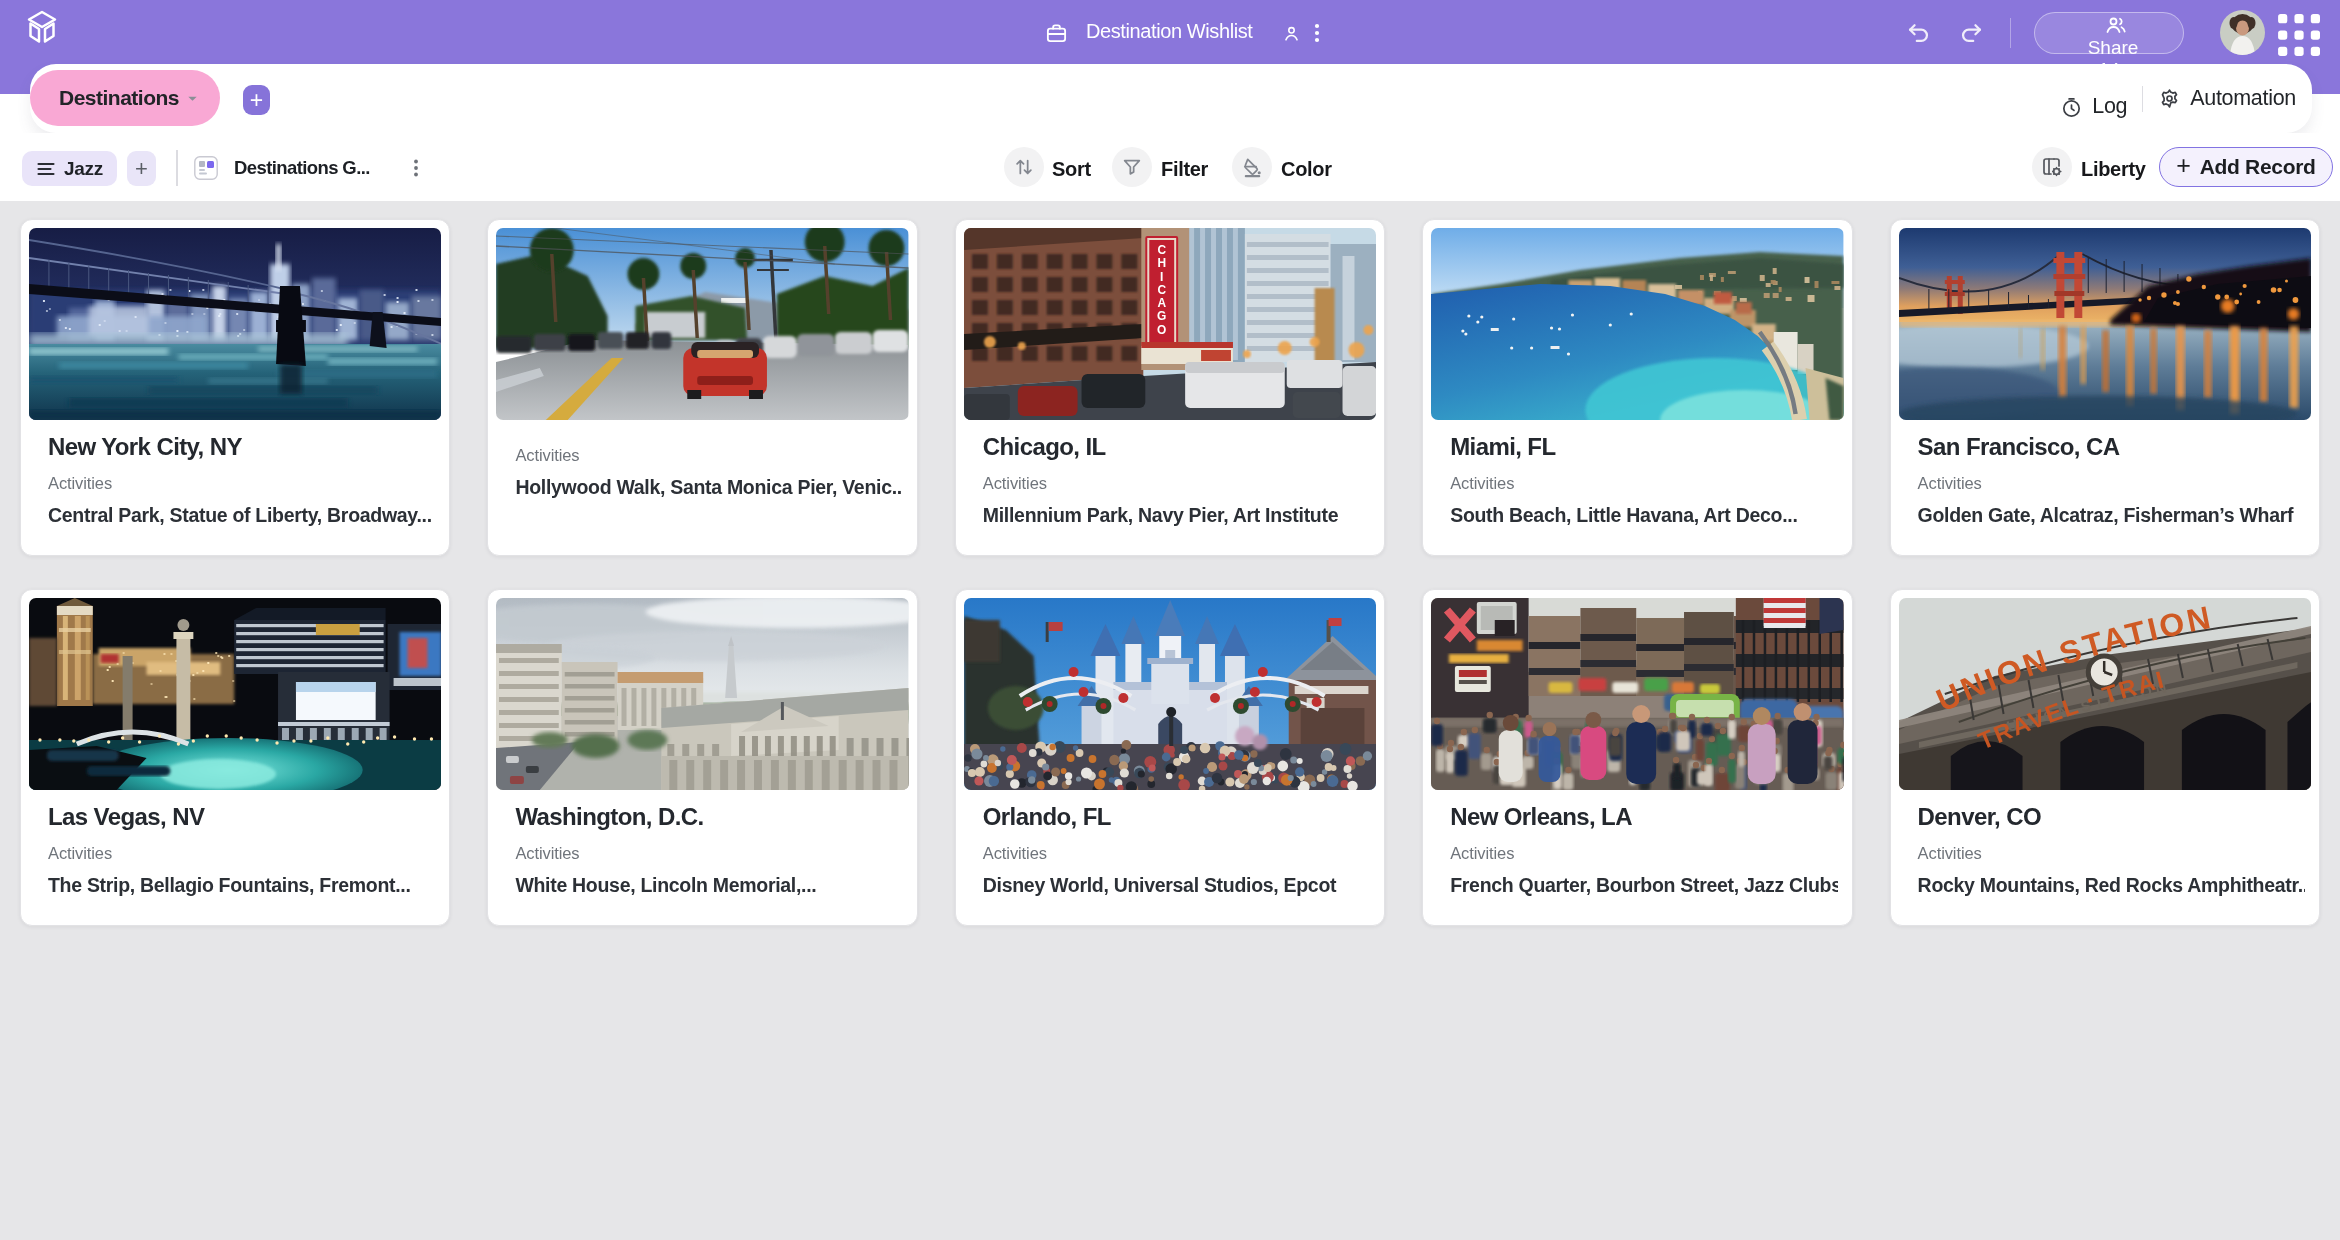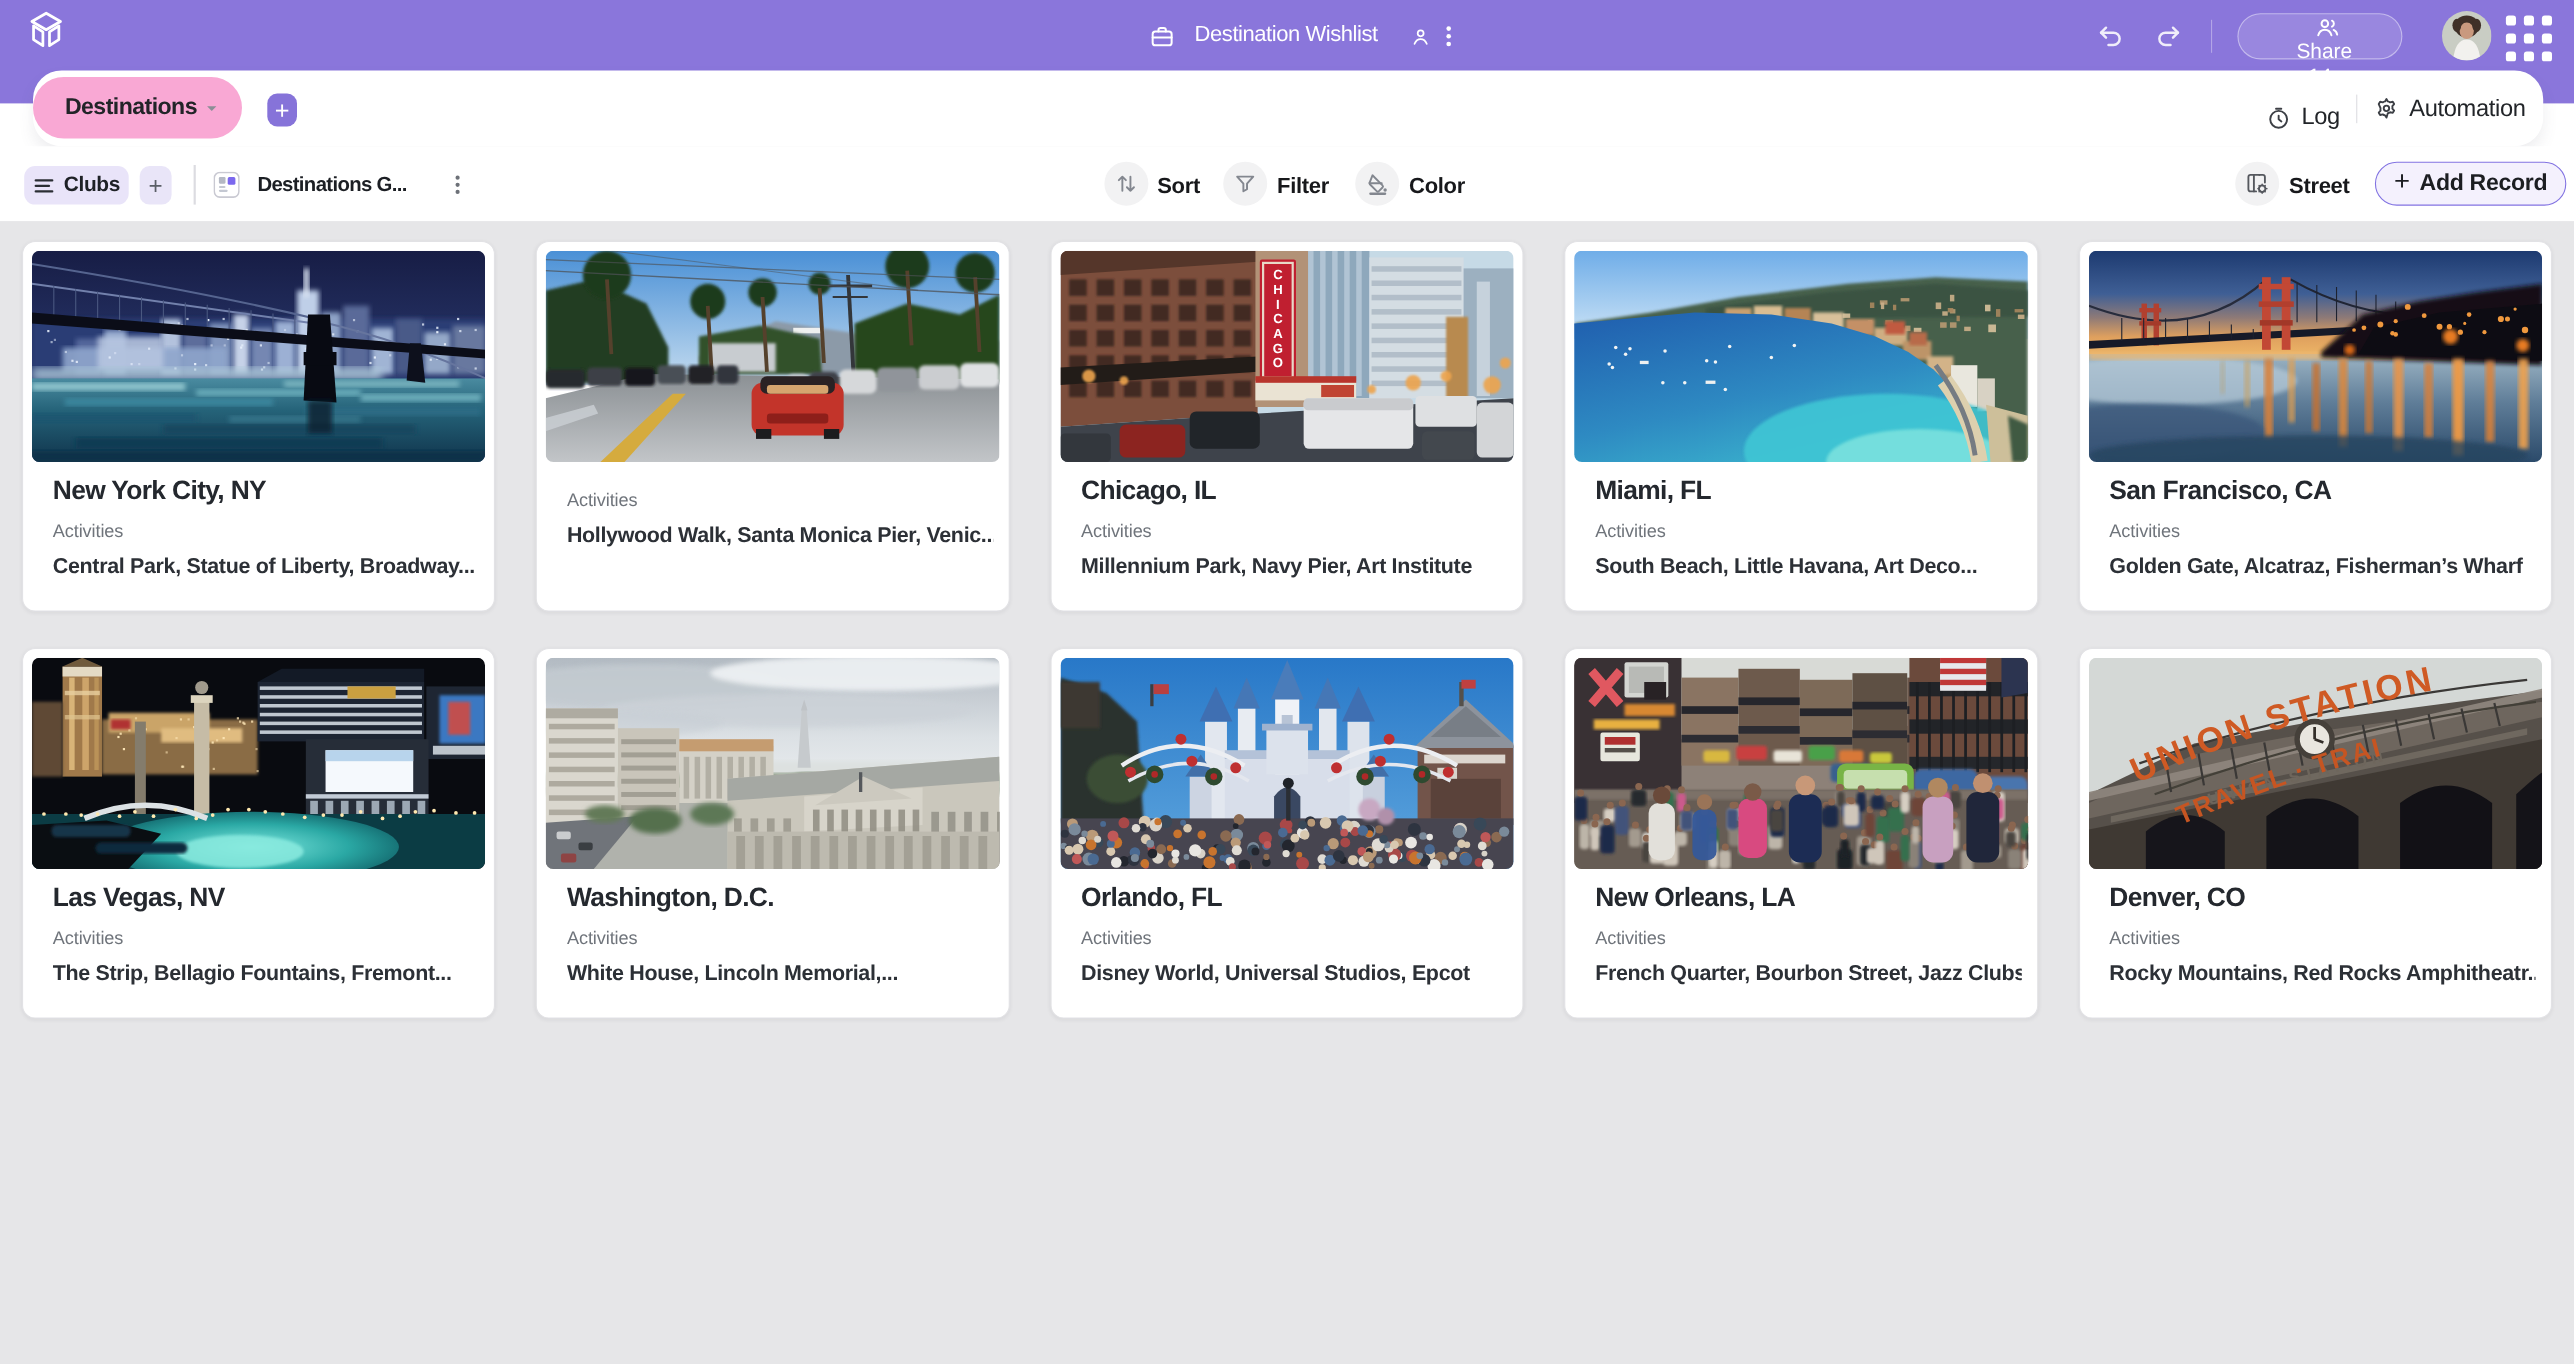--- a/index.html
+++ b/index.html
@@ -136,21 +136,21 @@
         </span>
   </div>
 </div>
 <div class="toolbar">
   <div class="viewspill">
         <svg width="20" height="20" viewBox="0 0 20 20" stroke="#2b2e34" stroke-width="2.1" stroke-linecap="round">
 <line x1="2.5" y1="5" x2="17.5" y2="5"></line>
           <line x1="2.5" y1="10" x2="14.5" y2="10"></line>
           <line x1="2.5" y1="15" x2="17.5" y2="15"></line>
 </svg>
-        <span>Clubs</span>
+        <span>Jazz</span>
       </div>
   <div class="plus2">+</div>
   <div class="tdiv"></div>
   <div class="galbox"><svg width="24" height="24" viewBox="0 0 24 24" fill="none">
 <rect x="0.8" y="0.8" width="22.4" height="22.4" rx="5" stroke="#c9c9d2" stroke-width="1.4" fill="#fff"></rect>
 <rect x="5" y="5" width="6" height="6" rx="1" fill="#b4b8c4"></rect>
 <rect x="13" y="5" width="7" height="7" rx="1.5" fill="#7b68ee"></rect>
 <rect x="5" y="13" width="6" height="2" rx="1" fill="#c4c8d2"></rect>
 <rect x="5" y="16.5" width="8" height="2" rx="1" fill="#c4c8d2"></rect>
 </svg></div>
@@ -184,21 +184,21 @@
   <div class="tlabel" style="left:1281px;">Color</div>
   <div class="chip" style="left:2032px;top:14px;">
         <svg width="24" height="24" viewBox="0 0 24 24" fill="none" stroke="#55585e" stroke-width="1.7" stroke-linejoin="round" stroke-linecap="round">
 <path d="M14 4 H6 a2 2 0 0 0 -2 2 v11 a2 2 0 0 0 2 2 h5"></path>
 <path d="M14 4 h3 a2 2 0 0 1 2 2 v5"></path>
 <path d="M9 4 v15"></path>
 <circle cx="16.5" cy="16.5" r="3"></circle>
 <path d="M16.5 12.4 v1.4 M16.5 19.2 v1.4 M12.6 16.5 h1.4 M19.5 16.5 h1.4 M13.7 13.7 l1 1 M18.3 18.3 l1 1 M19.3 13.7 l-1 1 M14.7 18.3 l-1 1" stroke-width="1.3"></path>
 </svg>
       </div>
-  <div class="tlabel" style="left:2081px;">Street</div>
+  <div class="tlabel" style="left:2081px;">Liberty</div>
   <div class="addrec">
         <span style="font-weight:400;font-size:25px;margin-top:-3px;">+</span>
         <span>Add Record</span>
       </div>
 </div>
 <div class="gallery">
 <div class="card">
 <div class="imgwrap">
           <svg class="ph" viewBox="0 0 414 192" preserveAspectRatio="none">
             <defs>

